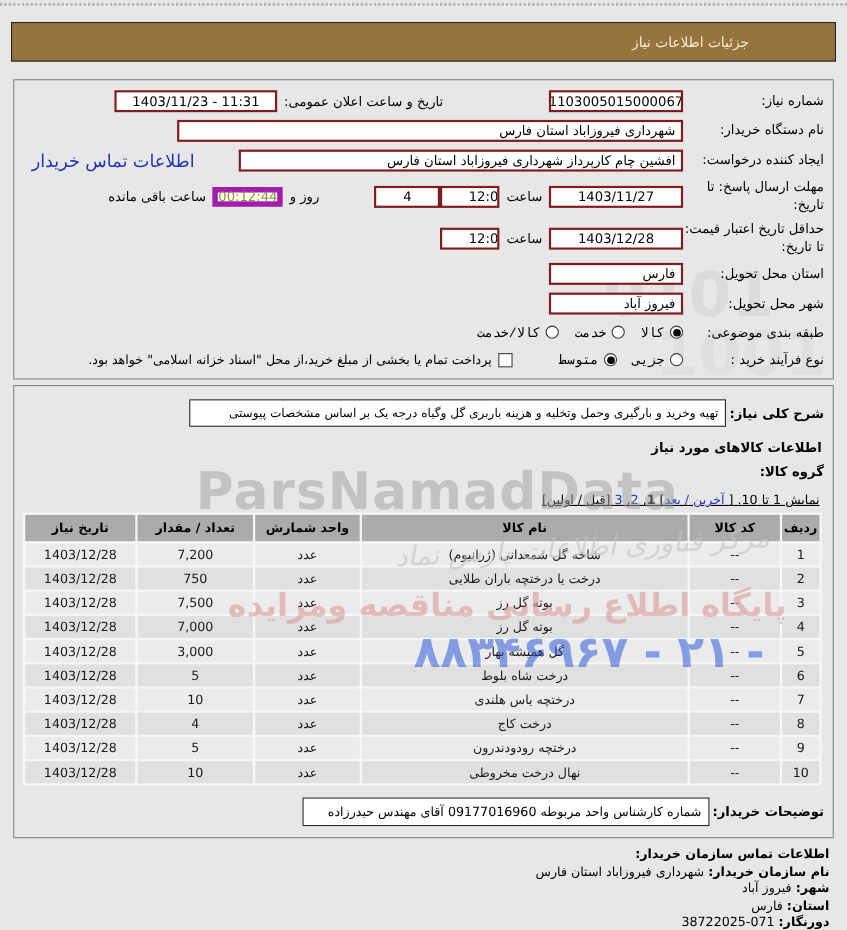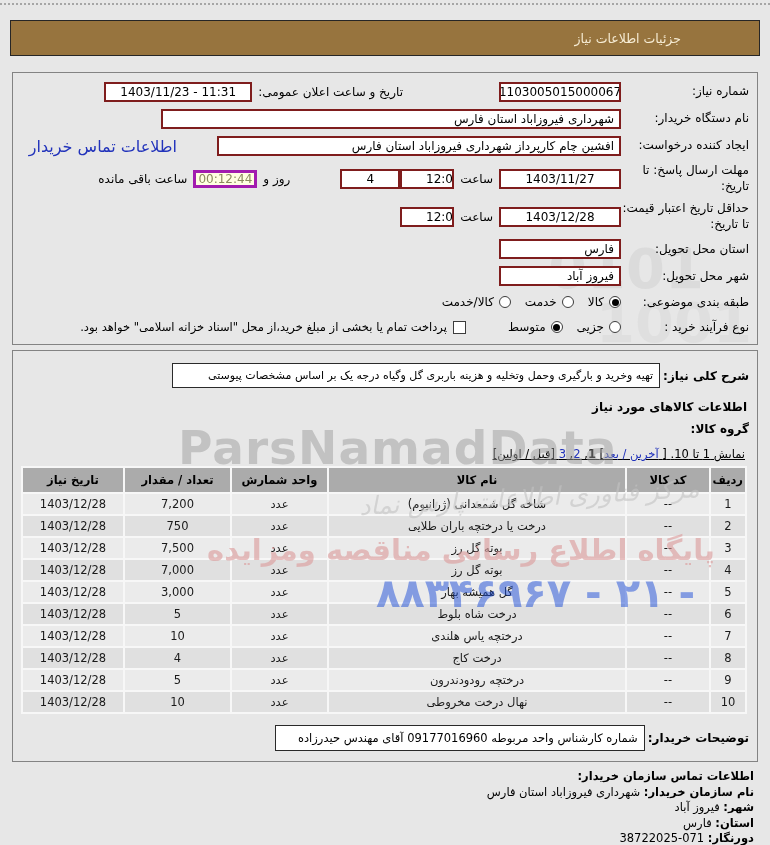--- a/index.html
+++ b/index.html
@@ -46,36 +46,36 @@
     background:#fff; border:2px solid #7f1d1d; height:20px;
     font-size:12px; display:flex; align-items:center; justify-content:center;
     overflow:hidden; white-space:nowrap;
   }
   .tb.start { justify-content:flex-start; padding:0 5px; }
   .ltr { direction:ltr; }
   .w150 { width:122px; } .w460 { width:460px; } .w404 { width:404px; }
   .w54 { width:54px;padding-left:32px; } .w60 { width:60px; } .w148 { width:148px; }
 
   .count-box {
-    width:64px; height:18px; background:#FFFFE1; border:3px solid #a21caf;
+    width:64px; height:18px; background:#FFFFE1; border:5px solid #a21caf;
     color:#8b8b5e; font-size:12px; display:flex; align-items:center; justify-content:center;
     direction:ltr;
   }
   .link { color:#2233BB; font-size:16px; cursor:pointer; text-decoration:none; white-space:nowrap; }
 
   .radio {
     width:12px; height:12px; border:1px solid #3c3c3c; border-radius:50%;
     background:#fff; display:inline-block; position:relative; flex-shrink:0; cursor:pointer;
   }
   .radio.checked::after { content:""; position:absolute; inset:1.5px; background:#000; border-radius:50%; }
   .checkbox {
     width:13px; height:13px; border:1px solid #3c3c3c; background:#fff;
     display:inline-block; flex-shrink:0; cursor:pointer;
   }
-  .opt { display:flex; align-items:center; margin-inline-end:14px; }
+  .opt { display:flex; align-items:center; margin-inline-end:14px;font-family:Liberation Mono, monospace; }
   .opt .radio { margin-inline-end:5px; }
   .opt-lbl { font-size:12px; white-space:nowrap; }
 
   
   .blabel { font-weight:bold; font-size:12px; white-space:nowrap; }
   .desc-row { display:flex; align-items:center; }
   .input-box {
     background:#fff; border:1px solid #2a2a2a; font-size:11px;
     padding:5px 6px; white-space:nowrap; overflow:hidden;
   }

